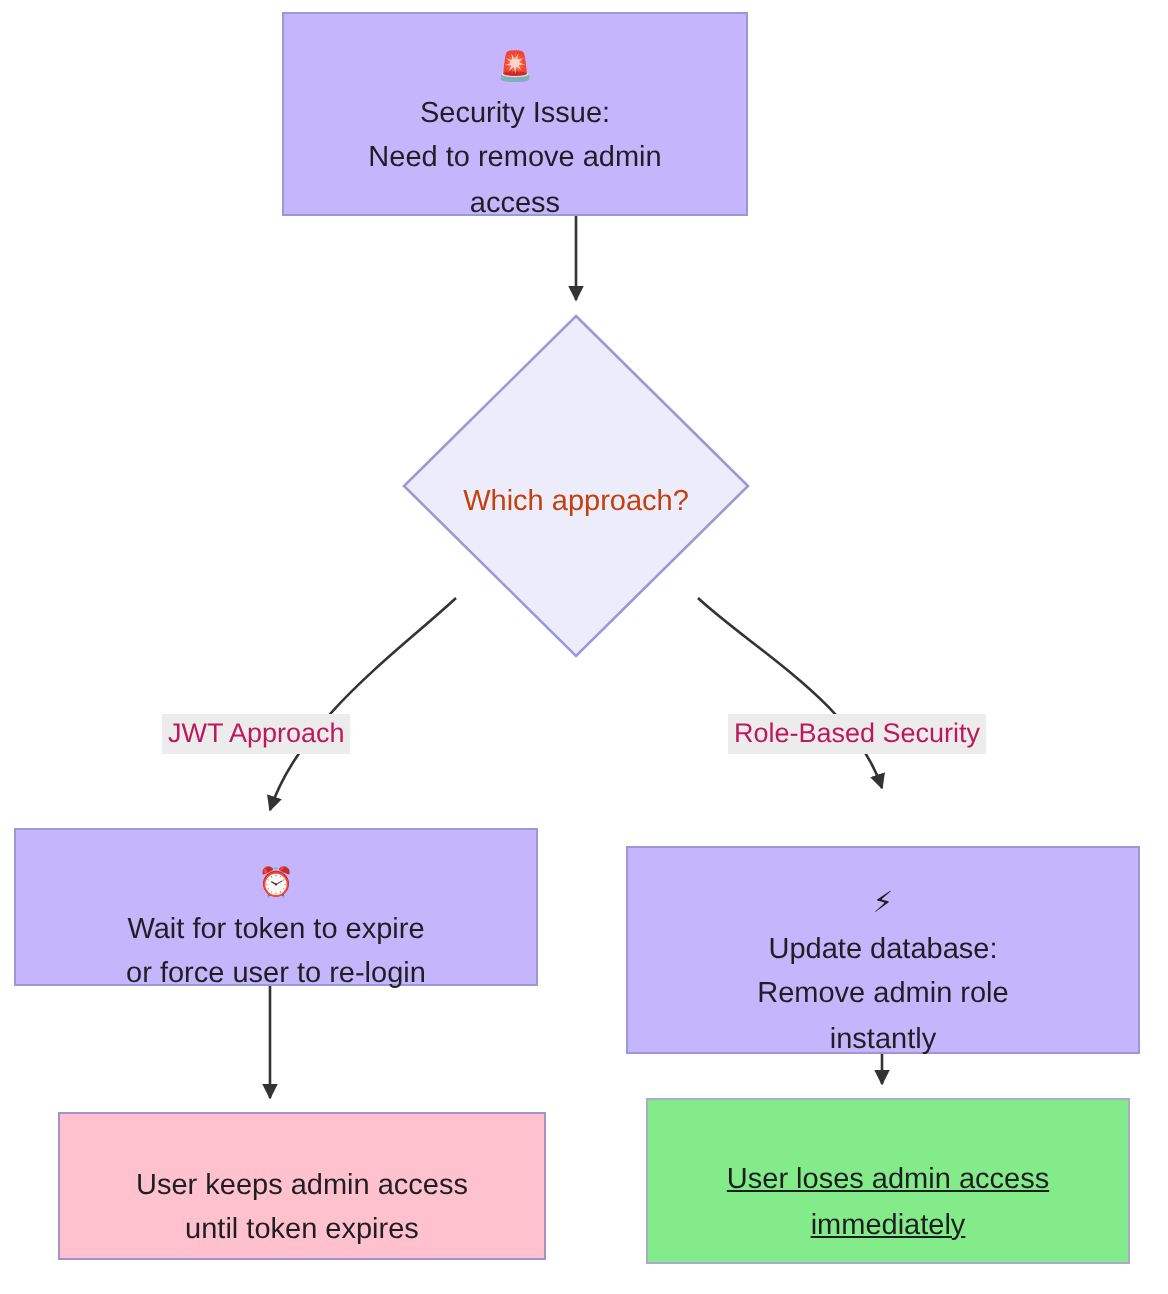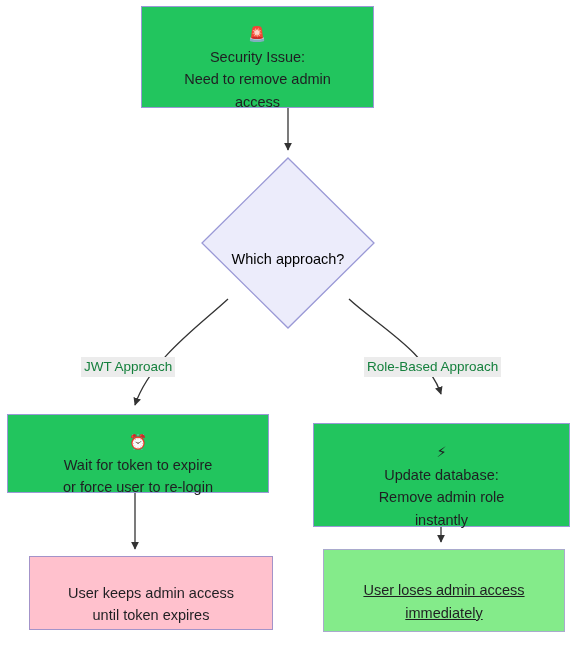--- a/index.html
+++ b/index.html
@@ -37,21 +37,21 @@
     line-height: 1.55;
     border-style: solid;
     border-width: 1px;
   }
   .node .label {
     display: block;
     padding: 0 10px;
     white-space: pre-line;
   }
   .node-process {
-    background: #22c55e;
+    background: #c4b5fd;
     border-color: #9a99d6;
   }
   .node-bad {
     background: #ffc1cd;
     border-color: #a393c9;
   }
   .node-good {
     background: #84eb8a;
     border-color: #a9aacd;
   }
@@ -67,36 +67,36 @@
   .node-decision .diamond-shape {
     position: absolute;
     left: 0;
     top: 0;
     width: 100%;
     height: 100%;
   }
   .node-decision .diamond-text {
     position: absolute;
     left: 0;
-    top: 16px;
+    top: 8px;
     width: 100%;
     height: 100%;
     display: flex;
     align-items: center;
     justify-content: center;
     text-align: center;
-    color: #000000;
+    color: #c2410c;
     font-size: 14.5px;
   }
 
   
   .edge-label {
     position: absolute;
     background: #ececec;
-    color: #15803d;
+    color: #be185d;
     font-size: 13.5px;
     line-height: 1.2;
     padding: 2px 3px;
     white-space: nowrap;
   }
 
   .emoji {
     font-family: "DejaVu Sans", sans-serif;
   }
 </style>
@@ -139,21 +139,21 @@
     <div class="diamond-text">
       <span>Which approach?</span>
     </div>
   </div>
 
   <div class="edge-label" style="left:81px; top:357px;">
     <span>JWT Approach</span>
   </div>
 
   <div class="edge-label" style="left:364px; top:357px;">
-    <span>Role-Based Approach</span>
+    <span>Role-Based Security</span>
   </div>
 
   <div class="node node-process" style="left:7px; top:414px; width:262px; height:79px;">
     <span class="label">
       <span class="emoji">⏰</span>
       <span>Wait for token to expire
 or force user to re-login</span>
     </span>
   </div>
 

